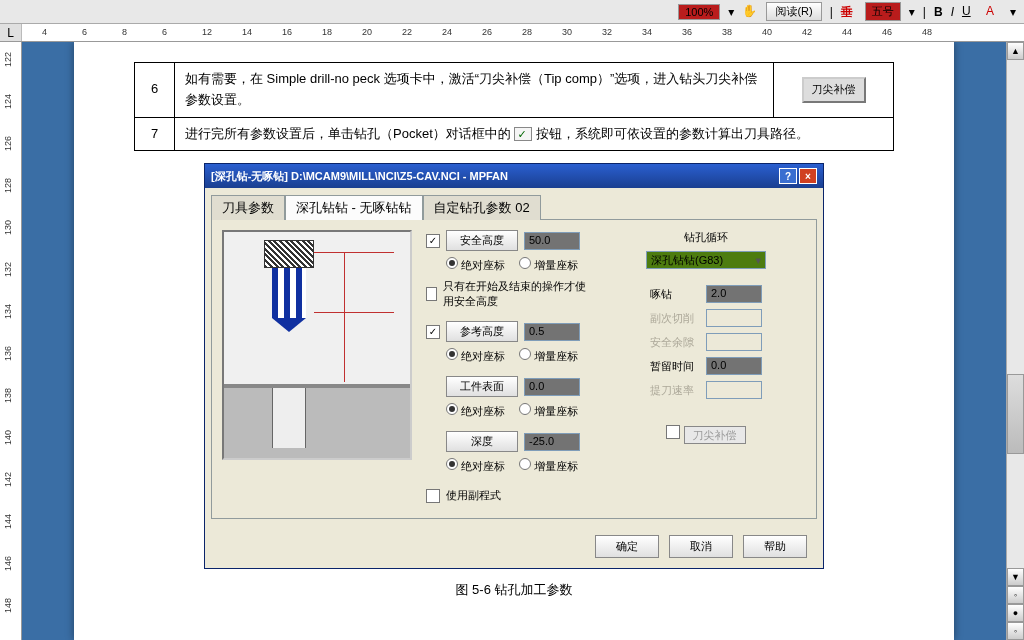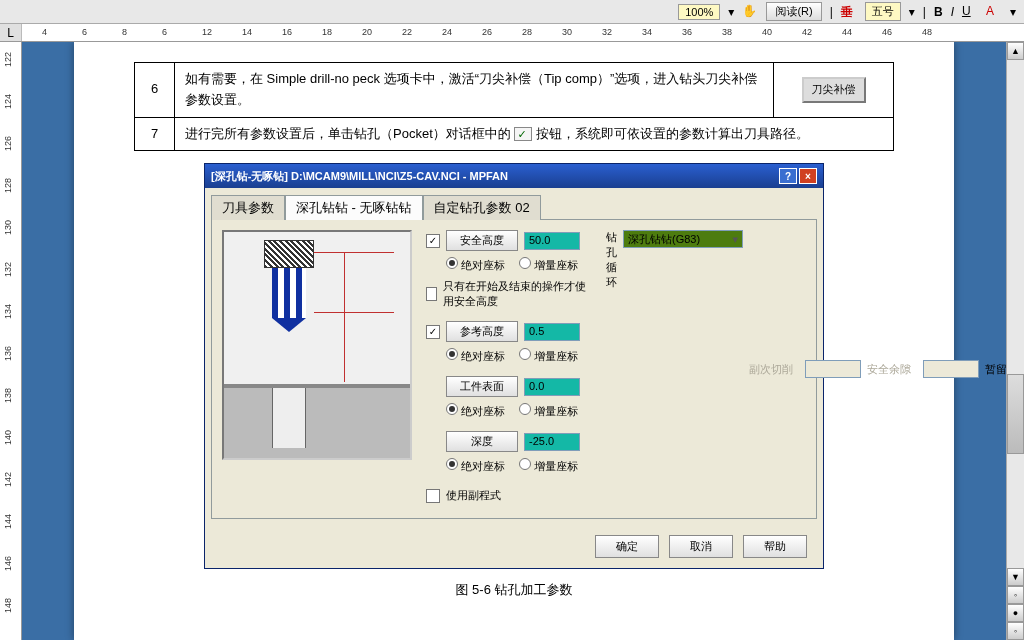--- a/index.html
+++ b/index.html
@@ -1,20 +1,20 @@
 <!DOCTYPE html>
 <html><head>
 <meta charset="utf-8">
 <style>
 * { margin: 0; padding: 0; box-sizing: border-box; }
 body { font-family: "SimSun", "Microsoft YaHei", sans-serif; font-size: 12px; background: #3a6ea5; overflow: hidden; }
 
 .toolbar { background: #e8e8e8; height: 24px; display: flex; align-items: center; padding: 0 8px; gap: 8px; border-bottom: 1px solid #aaa; }
 .toolbar-item { display: inline-flex; align-items: center; gap: 2px; padding: 2px 4px; }
-.zoom-box { border: 1px solid #999; background: #fef9c3; padding: 1px 6px; font-size: 11px; }
+.zoom-box { border: 1px solid #999; background: #b91c1c; padding: 1px 6px; font-size: 11px; }
 .btn-read { border: 1px solid #999; background: linear-gradient(#fff,#ddd); padding: 1px 8px; font-size: 11px; }
 .toolbar-icon { width: 16px; height: 16px; display: inline-block; }
 
 .ruler-h { background: #fff; height: 18px; position: relative; border-bottom: 1px solid #999; display: flex; }
 .ruler-corner { width: 22px; background: #e0e0e0; border-right: 1px solid #bbb; display:flex; align-items:center; justify-content:center; }
 .ruler-ticks { flex: 1; position: relative; font-size: 9px; color: #333; }
 .ruler-ticks span { position: absolute; top: 3px; }
 
 .main { display: flex; height: calc(100vh - 42px); }
 .ruler-v { width: 22px; background: #fff; border-right: 1px solid #999; position: relative; font-size: 9px; color: #333; }
@@ -52,31 +52,31 @@
 .diag-ground { position: absolute; left: 0; bottom: 0; width: 100%; height: 70px; background: #bbb; }
 .diag-ground-top { position: absolute; left: 0; bottom: 70px; width: 100%; height: 4px; background: #888; }
 .diag-hole { position: absolute; left: 48px; bottom: 10px; width: 34px; height: 60px; background: #eee; border-left: 1px solid #666; border-right: 1px solid #666; }
 
 .params { flex: 1; display: flex; flex-direction: column; gap: 6px; }
 .prow { display: flex; align-items: center; gap: 6px; }
 .pcheck { width: 14px; height: 14px; border: 1px solid #777; background: #fff; display: inline-flex; align-items: center; justify-content: center; font-size: 10px; color: #000; }
 .pcheck.checked::after { content: "✓"; }
 .pbtn { border: 1px solid #888; background: linear-gradient(#fff,#e0e0e0); padding: 2px 8px; min-width: 72px; text-align: center; }
 .pbtn.disabled { color: #999; background: #e8e8e8; }
-.pinput { border: 1px solid #7f9db9; background: #14b8a6; padding: 1px 4px; min-width: 56px; height: 18px; }
+.pinput { border: 1px solid #7f9db9; background: #737373; padding: 1px 4px; min-width: 56px; height: 18px; }
 .pinput.disabled { background: #ece9d8; color: #999; }
 .pradio { width: 12px; height: 12px; border: 1px solid #777; border-radius: 50%; background: #fff; display: inline-block; position: relative; }
 .pradio.sel::after { content: ""; width: 6px; height: 6px; background: #333; border-radius: 50%; position: absolute; left: 2px; top: 2px; }
 .radiorow { display: flex; gap: 14px; margin-left: 20px; font-size: 11px; align-items: center; }
 .pselect { border: 1px solid #7f9db9; background: #4d7c0f; padding: 1px 4px; min-width: 120px; height: 18px; display: flex; justify-content: space-between; align-items: center; }
 .pselect::after { content: "▾"; color: #555; }
 .small-label { color: #000; min-width: 50px; }
 .disabled-label { color: #aca899; min-width: 50px; }
 
-.right-col { width: 200px; display: flex; flex-direction: row; gap: 6px; }
+.right-col { width: 200px; display: flex; flex-direction: column; gap: 6px; align-items: center; }
 .rrow { display: flex; align-items: center; gap: 6px; }
 
 .dlg-footer { display: flex; justify-content: flex-end; gap: 10px; padding: 10px 16px; }
 .dlg-btn { border: 1px solid #888; background: linear-gradient(#fff,#e0e0e0); padding: 3px 20px; }
 
 .caption { text-align: center; margin-top: 12px; font-size: 13px; }
 
 .scroll-track { width: 18px; background: #e8e8e8; border-left: 1px solid #aaa; display: flex; flex-direction: column; }
 .scroll-btn { height: 18px; background: linear-gradient(#fff,#ccc); border: 1px solid #999; display: flex; align-items: center; justify-content: center; font-size: 9px; }
 .scroll-thumb { flex: 0 0 80px; background: linear-gradient(#ddd,#bbb); border: 1px solid #999; margin-top: 200px; }
@@ -248,20 +248,24 @@
               <span class="pcheck"></span>
               <span>使用副程式</span>
             </div>
           </div>
 
           <div class="right-col">
             <div>钻孔循环</div>
             <div class="pselect">
                 <span>深孔钻钻(G83)</span>
               </div>
+            <div class="rrow" style="margin-top:10px;">
+              <span class="small-label">啄钻</span>
+              <span class="pinput">2.0</span>
+            </div>
             <div class="rrow">
                 <span class="disabled-label">副次切削</span>
                 <span class="pinput disabled"></span>
               </div>
             <div class="rrow">
                 <span class="disabled-label">安全余隙</span>
                 <span class="pinput disabled"></span>
               </div>
             <div class="rrow" style="">
               <span class="small-label">暂留时间</span>

